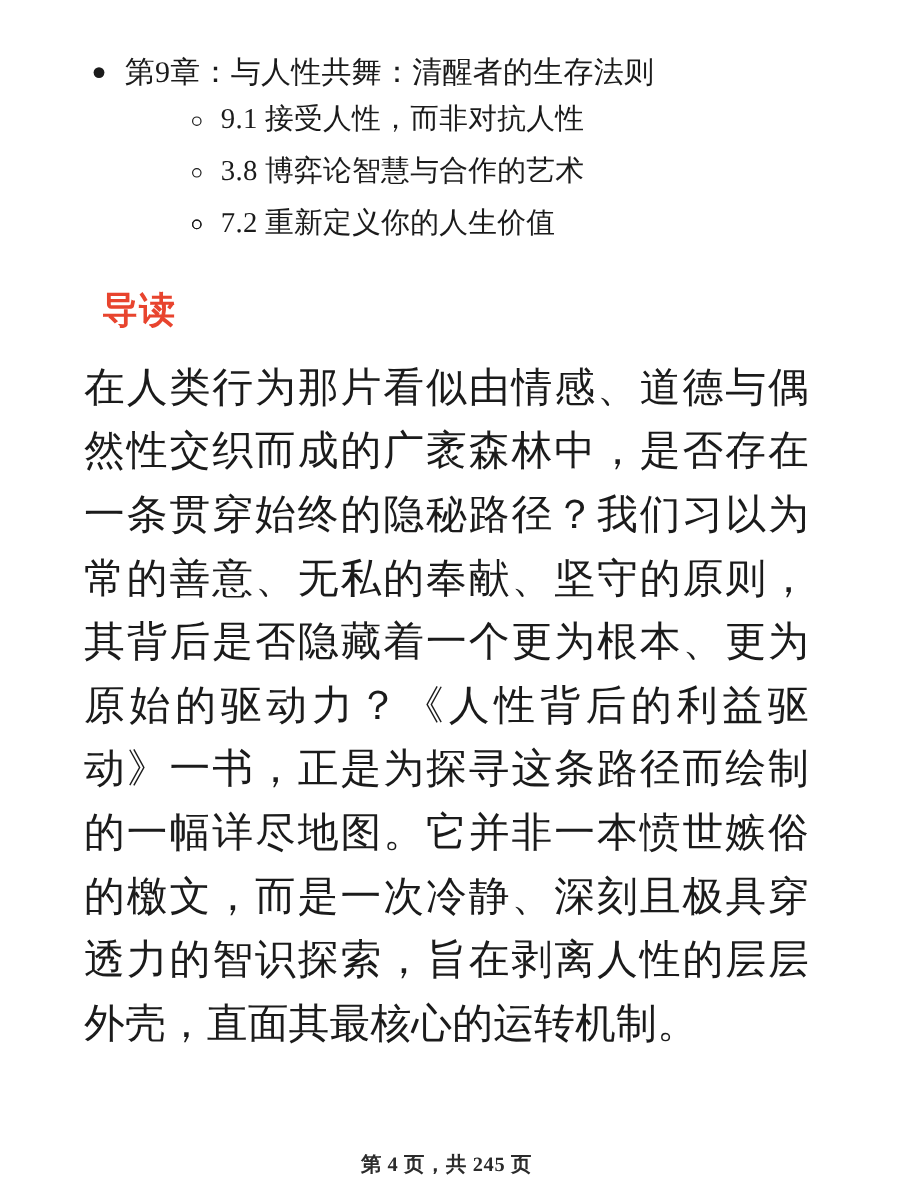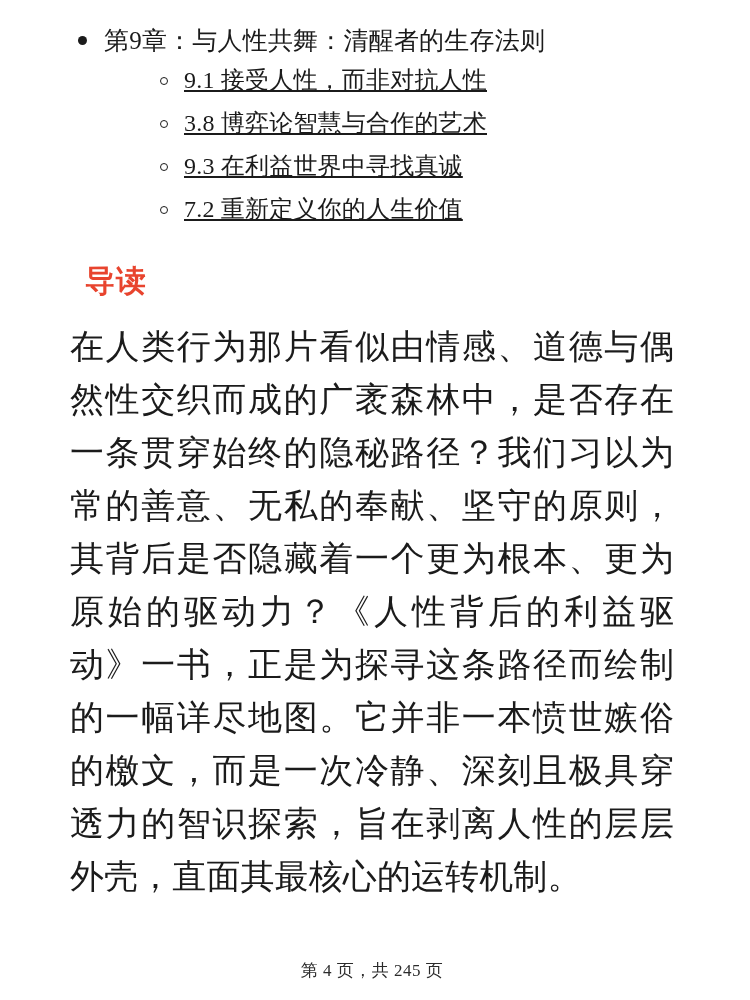--- a/index.html
+++ b/index.html
@@ -12,21 +12,21 @@
     background: #ffffff;
     font-family: "Liberation Serif", "DejaVu Serif", serif;
     color: #1a1a1a;
     position: relative;
     overflow: hidden;
   }
   .page {
     width: 744px;
     height: 1000px;
     box-sizing: border-box;
-    padding: 24px 70px 0 70px;
+    padding: 44px 70px 0 70px;
     position: relative;
   }
 
   
   .toc {
     margin: 0;
     padding: 0;
     list-style: none;
   }
   .toc-chapter {
@@ -43,21 +43,20 @@
     top: 12px;
     width: 9px;
     height: 9px;
     background: #1b1b1b;
     border-radius: 50%;
   }
   .toc-sub-list {
     margin: 10px 0 0 0;
     padding: 0;
     list-style: none;
-    text-decoration: underline;
   }
   .toc-sub {
     position: relative;
     font-size: 24px;
     line-height: 1.0;
     padding-left: 80px;
     margin-bottom: 19px;
     color: #1b1b1b;
     letter-spacing: 0.2px;
   }
@@ -94,21 +93,21 @@
   }
 
   
   .footer {
     position: absolute;
     left: 0;
     right: 0;
     bottom: 18px;
     text-align: center;
     font-size: 17px;
-    font-weight: normal;
+    font-weight: bold;
     color: #2b2b2b;
     font-family: "Liberation Serif", "DejaVu Serif", serif;
     letter-spacing: 0.5px;
   }
 </style>
 </head>
 <body>
 
 <div class="page">
 
@@ -120,21 +119,20 @@
         <li class="toc-sub">
           <span class="hollow-bullet"></span>
           <span>9.1 接受人性，而非对抗人性</span>
         </li>
         <li class="toc-sub">
           <span class="hollow-bullet"></span>
           <span>3.8 博弈论智慧与合作的艺术</span>
         </li>
         <li class="toc-sub">
           <span class="hollow-bullet"></span>
-          <span>9.3 在利益世界中寻找真诚</span>
         </li>
         <li class="toc-sub">
           <span class="hollow-bullet"></span>
           <span>7.2 重新定义你的人生价值</span>
         </li>
       </ul>
     </li>
   </ul>
 
   <h2 class="section-heading">导读</h2>

